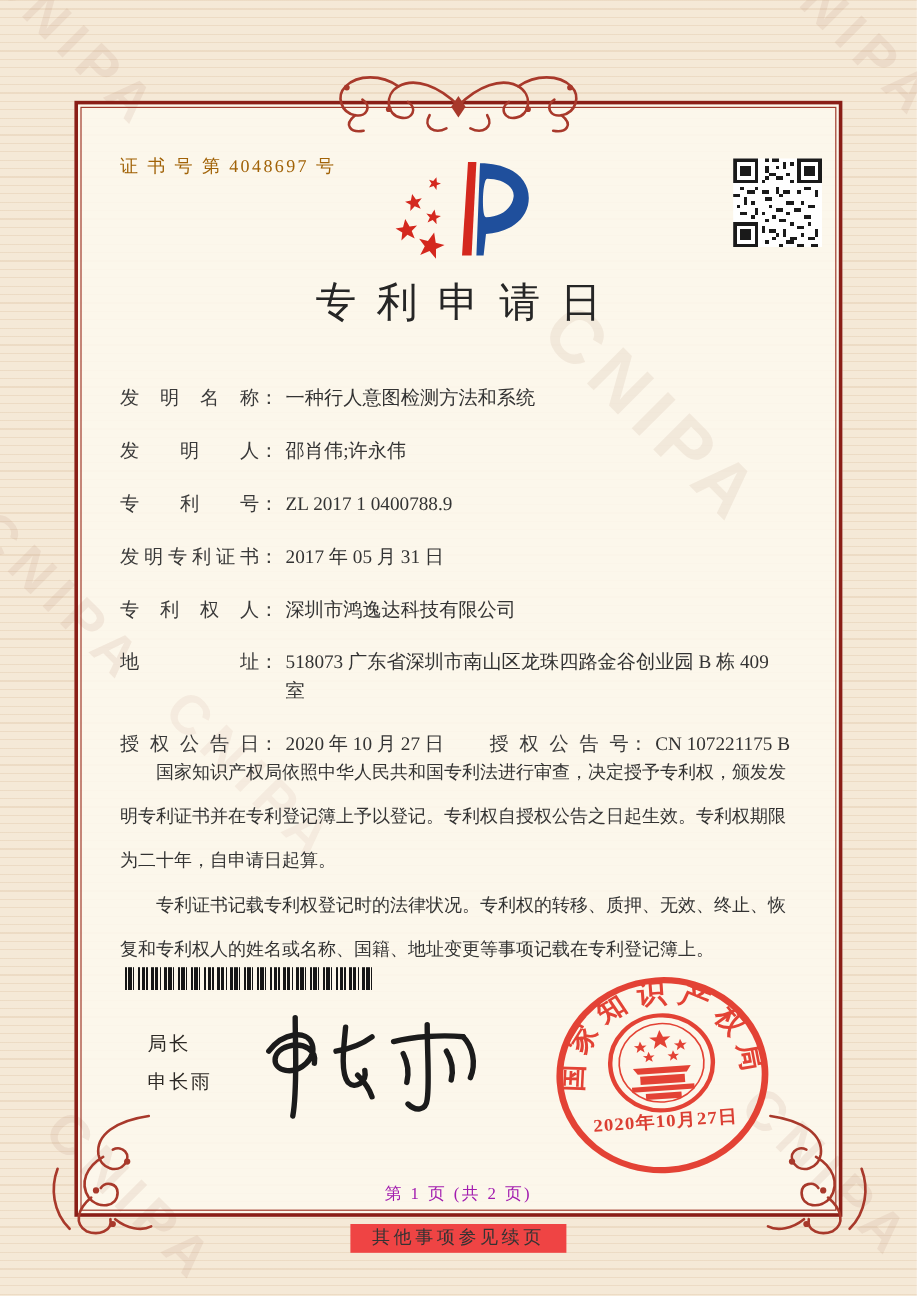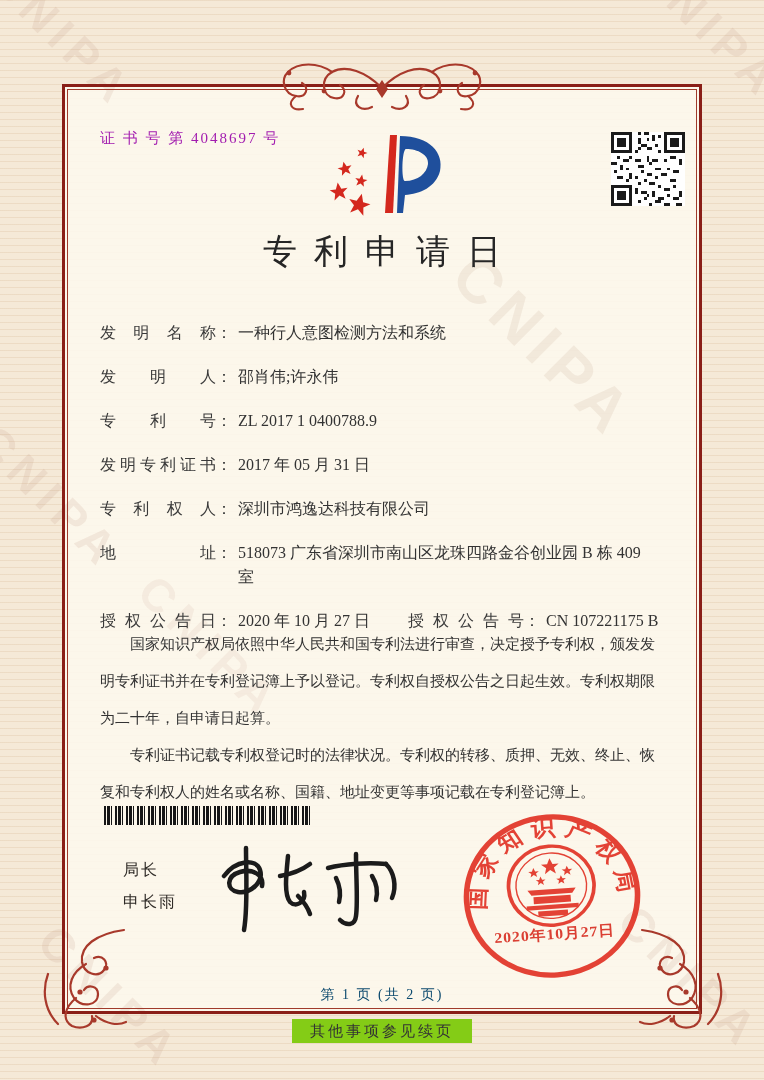--- a/index.html
+++ b/index.html
@@ -27,21 +27,21 @@
          border:3px solid #8a1e17;box-sizing:border-box;z-index:4;}
   .frame-inner{position:absolute;inset:2px;border:1px solid #a03a2b;}
   
   .ornament-top{position:absolute;left:262px;top:52px;z-index:5;}
   .flourish{position:absolute;z-index:5;}
   .flourish-left{left:36px;top:928px;}
   .flourish-right{left:638px;top:928px;transform:scaleX(-1);}
   
   .content{position:absolute;inset:0;z-index:6;}
   .cert-no{position:absolute;left:100px;top:129px;font-size:15px;
-           letter-spacing:2px;color:#a21caf;}
+           letter-spacing:2px;color:#a16207;}
   .logo{position:absolute;left:302px;top:131px;}
   .qr{position:absolute;left:611px;top:132px;}
   .title{position:absolute;left:0;right:0;top:229px;text-align:center;
          font-size:34px;letter-spacing:17px;color:#262626;text-indent:17px;}
   .fields{position:absolute;left:100px;top:321px;width:566px;font-size:16px;color:#333;}
   .row{margin-bottom:20px;line-height:24px;white-space:nowrap;}
   .flabel{display:inline-block;width:116px;text-align:justify;text-align-last:justify;
           vertical-align:top;color:#3a3a3a;}
   .colon{display:inline-block;vertical-align:top;color:#3a3a3a;margin-right:6px;}
   .fvalue{color:#333;}
@@ -55,23 +55,23 @@
   .barcode{position:absolute;left:104px;top:806px;width:207px;height:19px;
     background:repeating-linear-gradient(90deg,#161616 0 2px,transparent 2px 3px,
       #161616 3px 6px,transparent 6px 7px,#161616 7px 8px,transparent 8px 11px);}
   .sig-block{position:absolute;left:112px;top:860px;font-size:16px;color:#2e2a26;
              font-family:"Liberation Sans","DejaVu Sans",sans-serif;margin-left:11px;}
   .sig-title{margin-bottom:11px;letter-spacing:2px;}
   .sig-name{letter-spacing:2px;}
   .sig-svg{position:absolute;left:210px;top:842px;}
   .seal{position:absolute;left:459px;top:810px;transform:rotate(-4deg);z-index:7;}
   .page-info{position:absolute;left:0;right:0;top:986px;text-align:center;
-             font-size:14px;letter-spacing:2px;color:#0c4a6e;}
+             font-size:14px;letter-spacing:2px;color:#a21caf;}
   .continuation{position:absolute;left:0;right:0;top:1022px;text-align:center;}
-  .continuation span{background:#84cc16;padding:4px 18px;font-size:15px;
+  .continuation span{background:#ef4444;padding:4px 18px;font-size:15px;
              letter-spacing:3px;color:#333;}
 </style>
 </head>
 <body>
 
 <div class="page">
 
   <div class="wm wm1">CNIPA</div>
   <div class="wm wm2">CNIPA</div>
   <div class="wm wm3">CNIPA</div>

